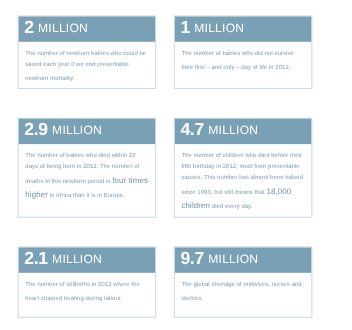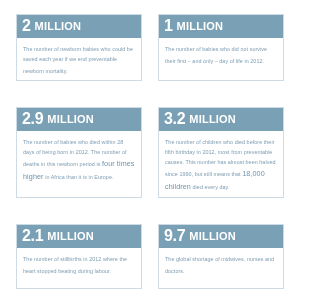--- a/index.html
+++ b/index.html
@@ -45,21 +45,21 @@
   .stat-number {
     color: #ffffff;
     font-size: 16px;
     font-weight: bold;
     letter-spacing: -0.3px;
     line-height: 1;
   }
   .stat-unit {
     color: #ffffff;
     font-size: 11px;
-    font-weight: bold;
+    font-weight: normal;
     letter-spacing: 0.2px;
     line-height: 1;
     margin-left: 4px;
     margin-top: 1px;
   }
   .card-body {
     flex: 1;
     box-sizing: border-box;
     padding: 6px 6px 4px 6px;
     color: #7e9db2;
@@ -103,21 +103,21 @@
       <span class="stat-number">2.9</span>
       <span class="stat-unit">MILLION</span>
     </div>
     <div class="card-body">
       <span>The number of babies who died within 28 days of being born in 2012. The number of deaths in this newborn period is </span><span class="emph">four times higher</span><span> in Africa than it is in Europe.</span>
     </div>
   </div>
 
   <div class="card">
     <div class="card-header">
-      <span class="stat-number">3.2</span>
+      <span class="stat-number">4.7</span>
       <span class="stat-unit">MILLION</span>
     </div>
     <div class="card-body">
       <span>The number of children who died before their fifth birthday in 2012, most from preventable causes. This number has almost been halved since 1990, but still means that </span><span class="emph">18,000 children</span><span> died every day.</span>
     </div>
   </div>
 
   <div class="card">
     <div class="card-header">
       <span class="stat-number">2.1</span>

